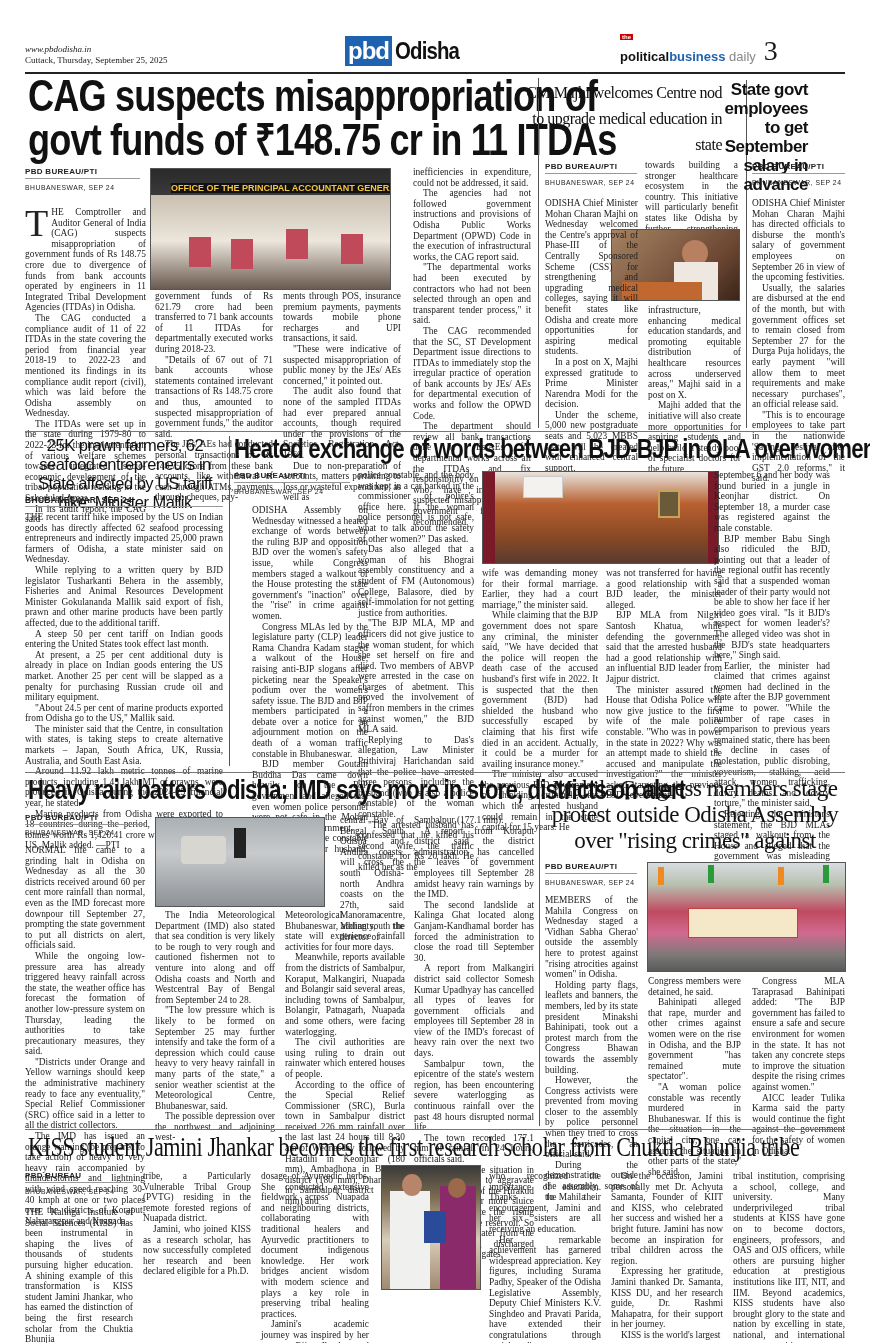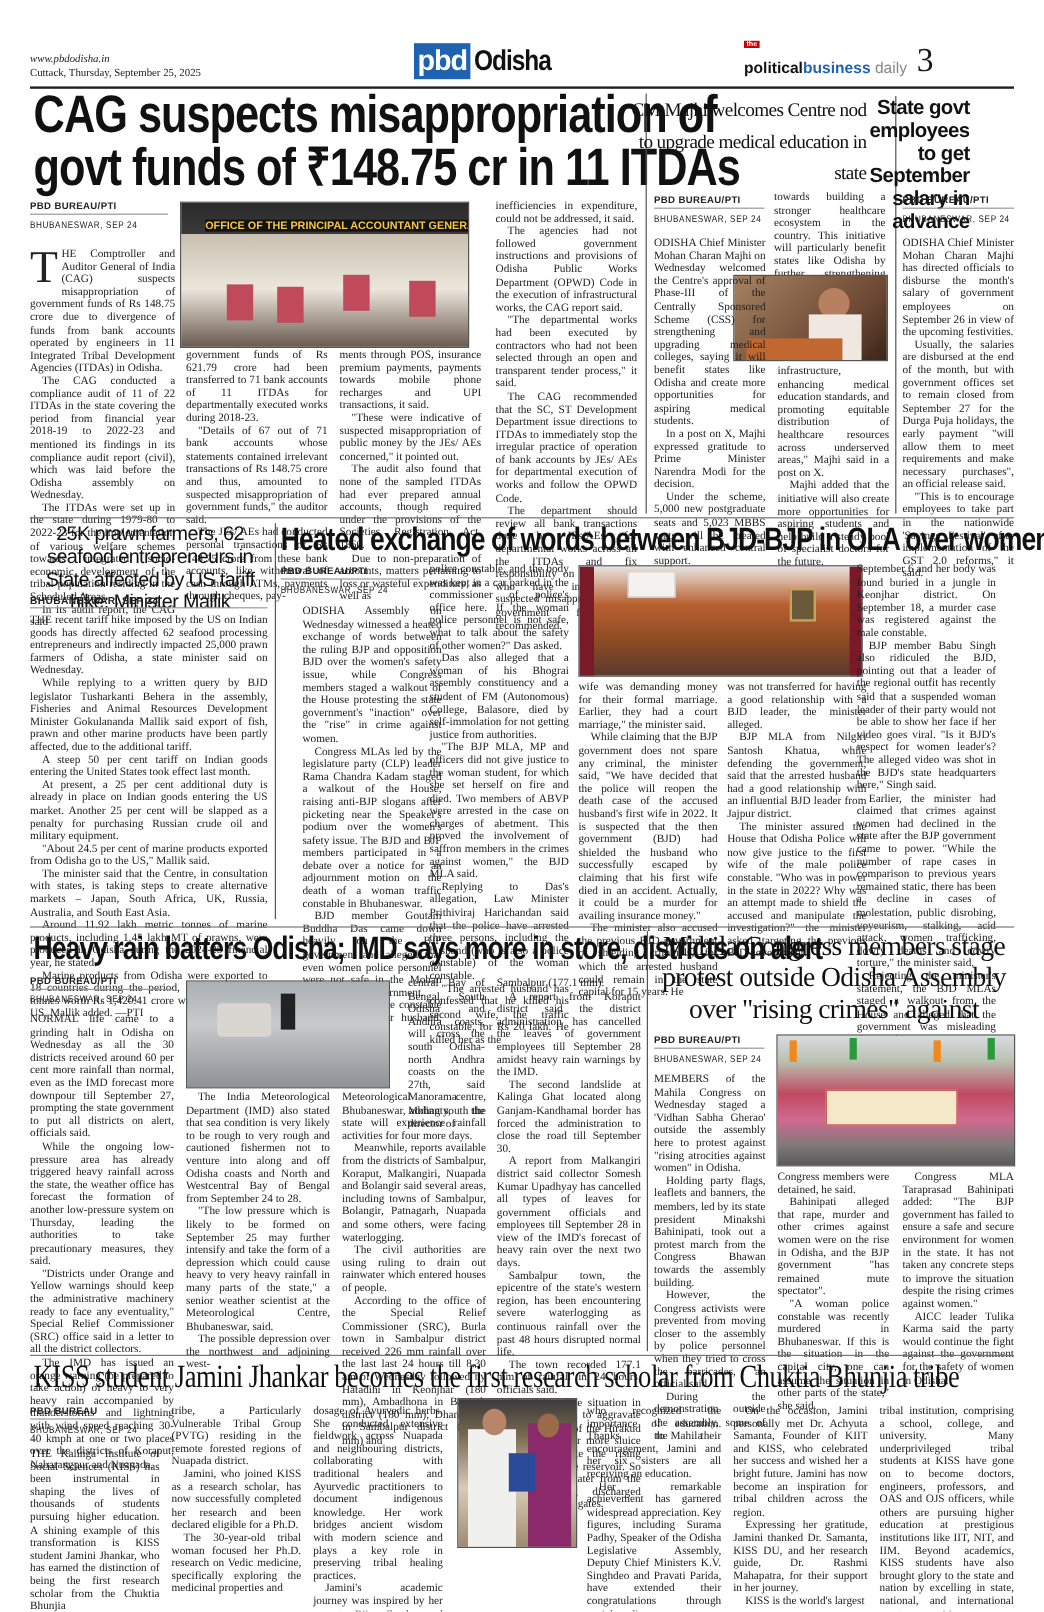--- a/index.html
+++ b/index.html
@@ -270,21 +270,20 @@
   <h2 class="abs serifhead" style="left:28px;top:1132px;font-size:27px;line-height:30px;white-space:nowrap;transform:scaleX(.82);transform-origin:left top">KISS student Jamini Jhankar becomes the first research scholar from Chuktia Bhunjia tribe</h2>
   <div class="abs byline" style="left:25px;top:1171px">PBD BUREAU</div>
   <div class="abs thinrule" style="left:25px;top:1182px;width:108px"></div>
   <div class="abs dateline" style="left:25px;top:1187px">BHUBANESWAR, SEP 24</div>
   <div class="abs txt" style="left:25px;top:1207px;width:108px">
     <p class="noind">THE Kalinga Institute of Social Sciences (KISS) has been instrumental in shaping the lives of thousands of students pursuing higher education. A shining example of this transformation is KISS student Jamini Jhankar, who has earned the distinction of being the first research scholar from the Chuktia Bhunjia</p>
   </div>
   <div class="abs txt" style="left:143px;top:1171px;width:108px">
     <p class="noind">tribe, a Particularly Vulnerable Tribal Group (PVTG) residing in the remote forested regions of Nuapada district.</p>
     <p>Jamini, who joined KISS as a research scholar, has now successfully completed her research and been declared eligible for a Ph.D.</p>
-    <p>The 30-year-old tribal woman focused her Ph.D. research on Vedic medicine, specifically exploring the medicinal properties and</p>
   </div>
   <div class="abs txt" style="left:261px;top:1171px;width:108px">
     <p class="noind">dosage of Ayurvedic herbs. She conducted extensive fieldwork across Nuapada and neighbouring districts, collaborating with traditional healers and Ayurvedic practitioners to document indigenous knowledge. Her work bridges ancient wisdom with modern science and plays a key role in preserving tribal healing practices.</p>
     <p>Jamini's academic journey was inspired by her parents, Bijay Jhankar and Baidehi,</p>
   </div>
   <div class="photo" style="left:381px;top:1165px;width:100px;height:125px;background:linear-gradient(180deg,#3a3a3a 0%,#7a6a50 25%,#d8ccb8 60%,#a08a70 100%)">
     <div style="position:absolute;left:8px;top:25px;width:40px;height:100px;background:#f0f0ee"></div>
     <div style="position:absolute;left:20px;top:8px;width:20px;height:22px;border-radius:50%;background:#b8856a"></div>
     <div style="position:absolute;left:58px;top:20px;width:36px;height:105px;background:#8a2a6a"></div>
     <div style="position:absolute;left:66px;top:12px;width:18px;height:20px;border-radius:50%;background:#9a6a4a"></div>

